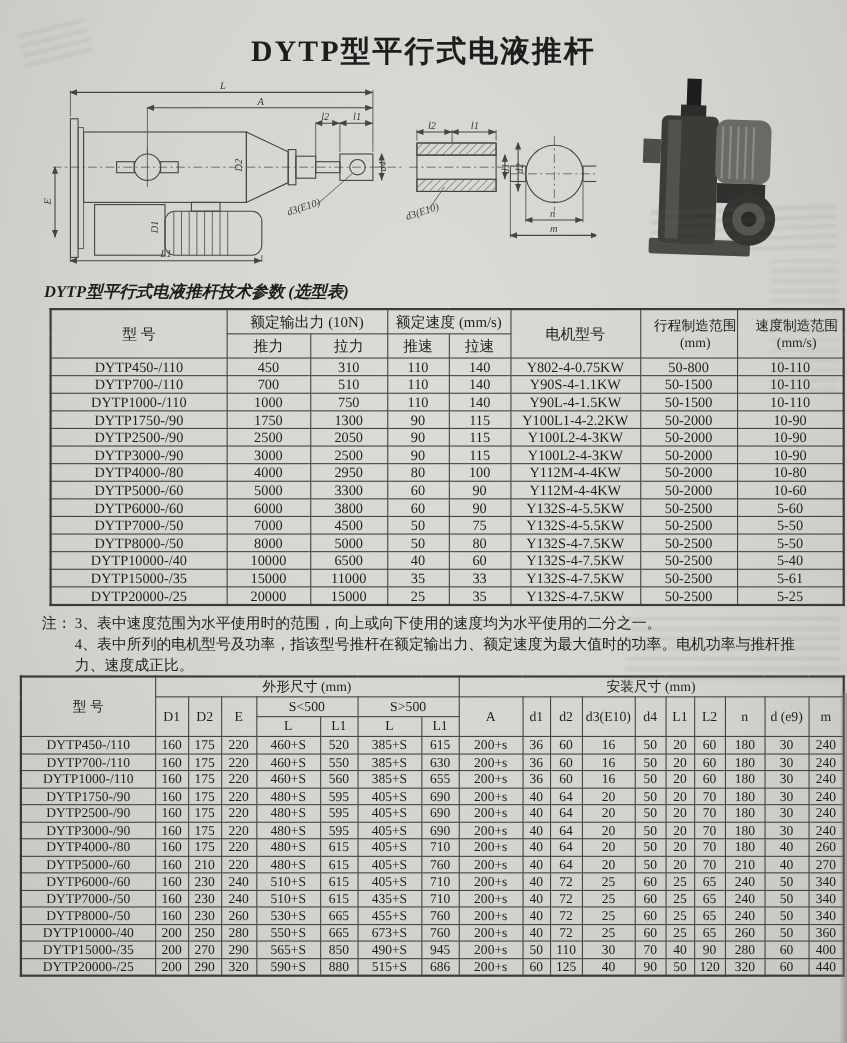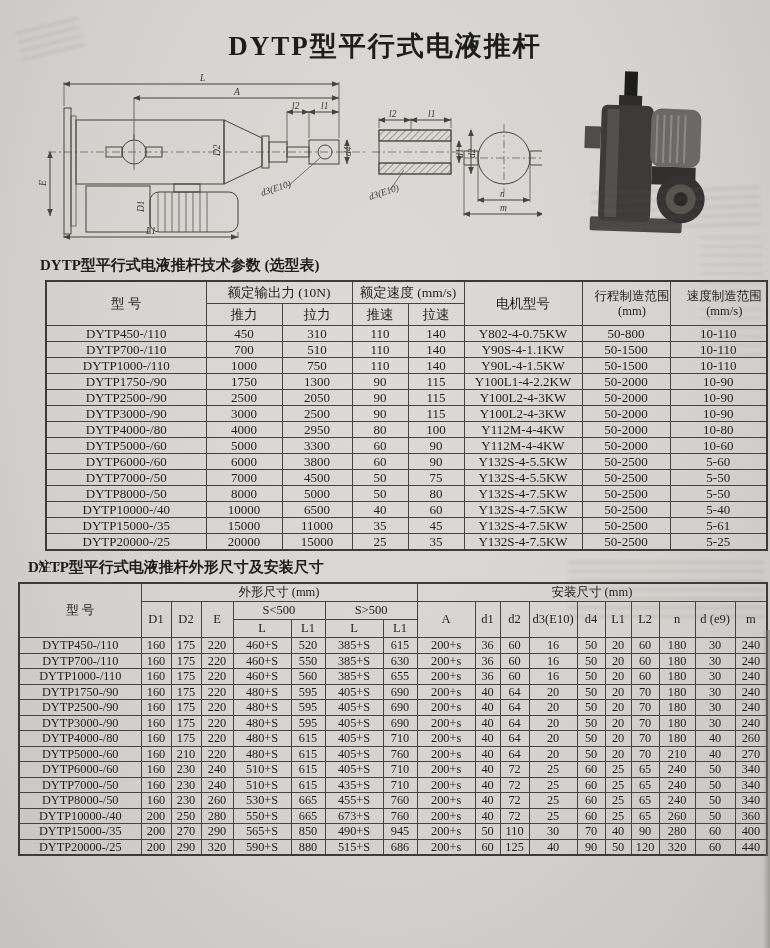--- a/index.html
+++ b/index.html
@@ -21,21 +21,21 @@
   .title{margin:0;padding-top:28px;text-align:center;font-size:27px;font-weight:bold;letter-spacing:2px;}
 
   .figure-row{display:flex;align-items:flex-start;margin:6px 26px 0 34px;height:176px;}
   svg.drawing{width:508px;height:172px;flex:0 0 auto;}
   svg.photo{width:182px;height:172px;margin-left:12px;flex:0 0 auto;}
   .dln{stroke:#45443f;stroke-width:1;fill:none;}
   .thin{stroke:#55544f;stroke-width:.8;fill:none;}
   .cl{stroke:#55544f;stroke-width:.7;stroke-dasharray:8 3 2 3;fill:none;}
   .dim{font:italic 9.5px "Liberation Serif",serif;fill:#3a3936;}
 
-  .sec-title{margin:10px 0 5px 40px;font-size:15px;font-weight:bold;}
+  .sec-title{margin:10px 0 5px 40px;font-size:15px;font-weight:bold;font-style:italic;}
   .sec-title2{margin:7px 0 5px 28px;font-size:15px;font-weight:bold;}
 
   table{border-collapse:collapse;table-layout:fixed;background:transparent;}
   th,td{border:1px solid #454540;text-align:center;white-space:nowrap;overflow:hidden;
         font-weight:normal;padding:0;}
   .t1{width:721px;margin-left:45px;border:2px solid #3b3b37;font-size:13px;}
   .t1 th{font-size:13.5px;height:21px;}
   .t1 td{height:15px;line-height:15px;font-size:13px;}
   .t2{width:748px;margin-left:18px;border:2px solid #3b3b37;font-size:12.5px;}
   .t2 th{font-size:12.5px;height:17px;}
@@ -363,45 +363,46 @@
           <td>60</td>
           <td>Y132S-4-7.5KW</td>
           <td>50-2500</td>
           <td>5-40</td>
         </tr>
         <tr>
           <td>DYTP15000-/35</td>
           <td>15000</td>
           <td>11000</td>
           <td>35</td>
-          <td>45</td>
+          <td>33</td>
           <td>Y132S-4-7.5KW</td>
           <td>50-2500</td>
           <td>5-61</td>
         </tr>
         <tr>
           <td>DYTP20000-/25</td>
           <td>20000</td>
           <td>15000</td>
           <td>25</td>
           <td>35</td>
           <td>Y132S-4-7.5KW</td>
           <td>50-2500</td>
           <td>5-25</td>
         </tr>
       </tbody>
   </table>
 
   <div class="notes">
     <span class="lbl">注：</span>
     <div class="items">
+        <div>3、表中速度范围为水平使用时的范围，向上或向下使用的速度均为水平使用的二分之一。</div>
+        <div>4、表中所列的电机型号及功率，指该型号推杆在额定输出力、额定速度为最大值时的功率。电机功率与推杆推力、速度成正比。</div>
       </div>
   </div>
 
-  <div class="sec-title2">DYTP型平行式电液推杆外形尺寸及安装尺寸</div>
 
   <table class="t2">
     <colgroup>
       <col style="width:122px">
         <col style="width:30px">
         <col style="width:30px">
         <col style="width:32px">
       <col style="width:58px">
         <col style="width:34px">
         <col style="width:58px">

